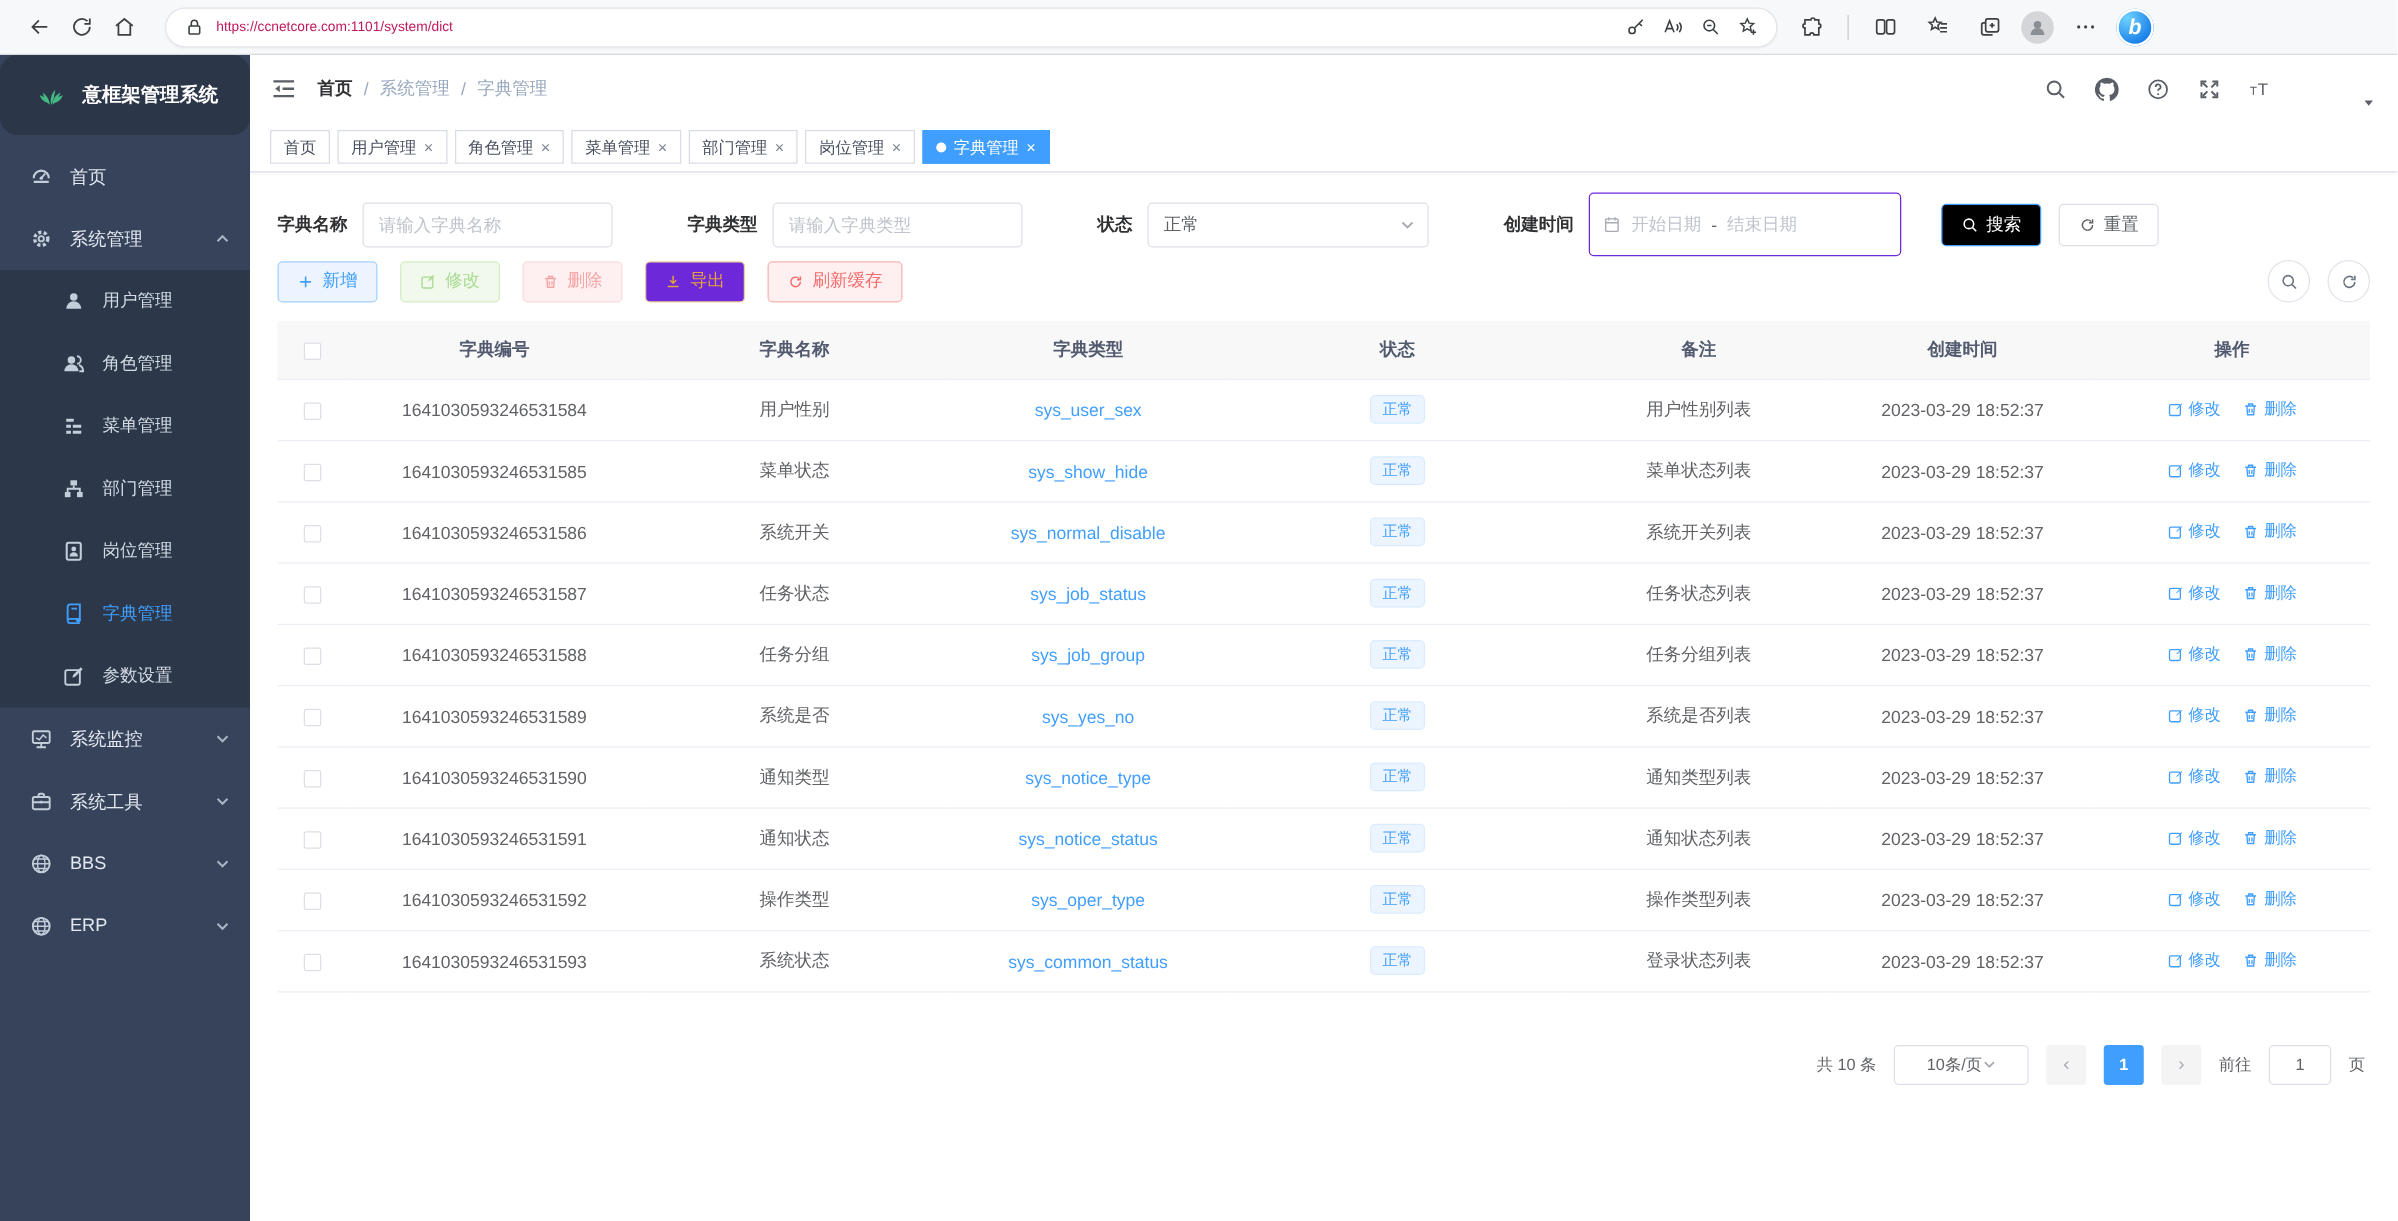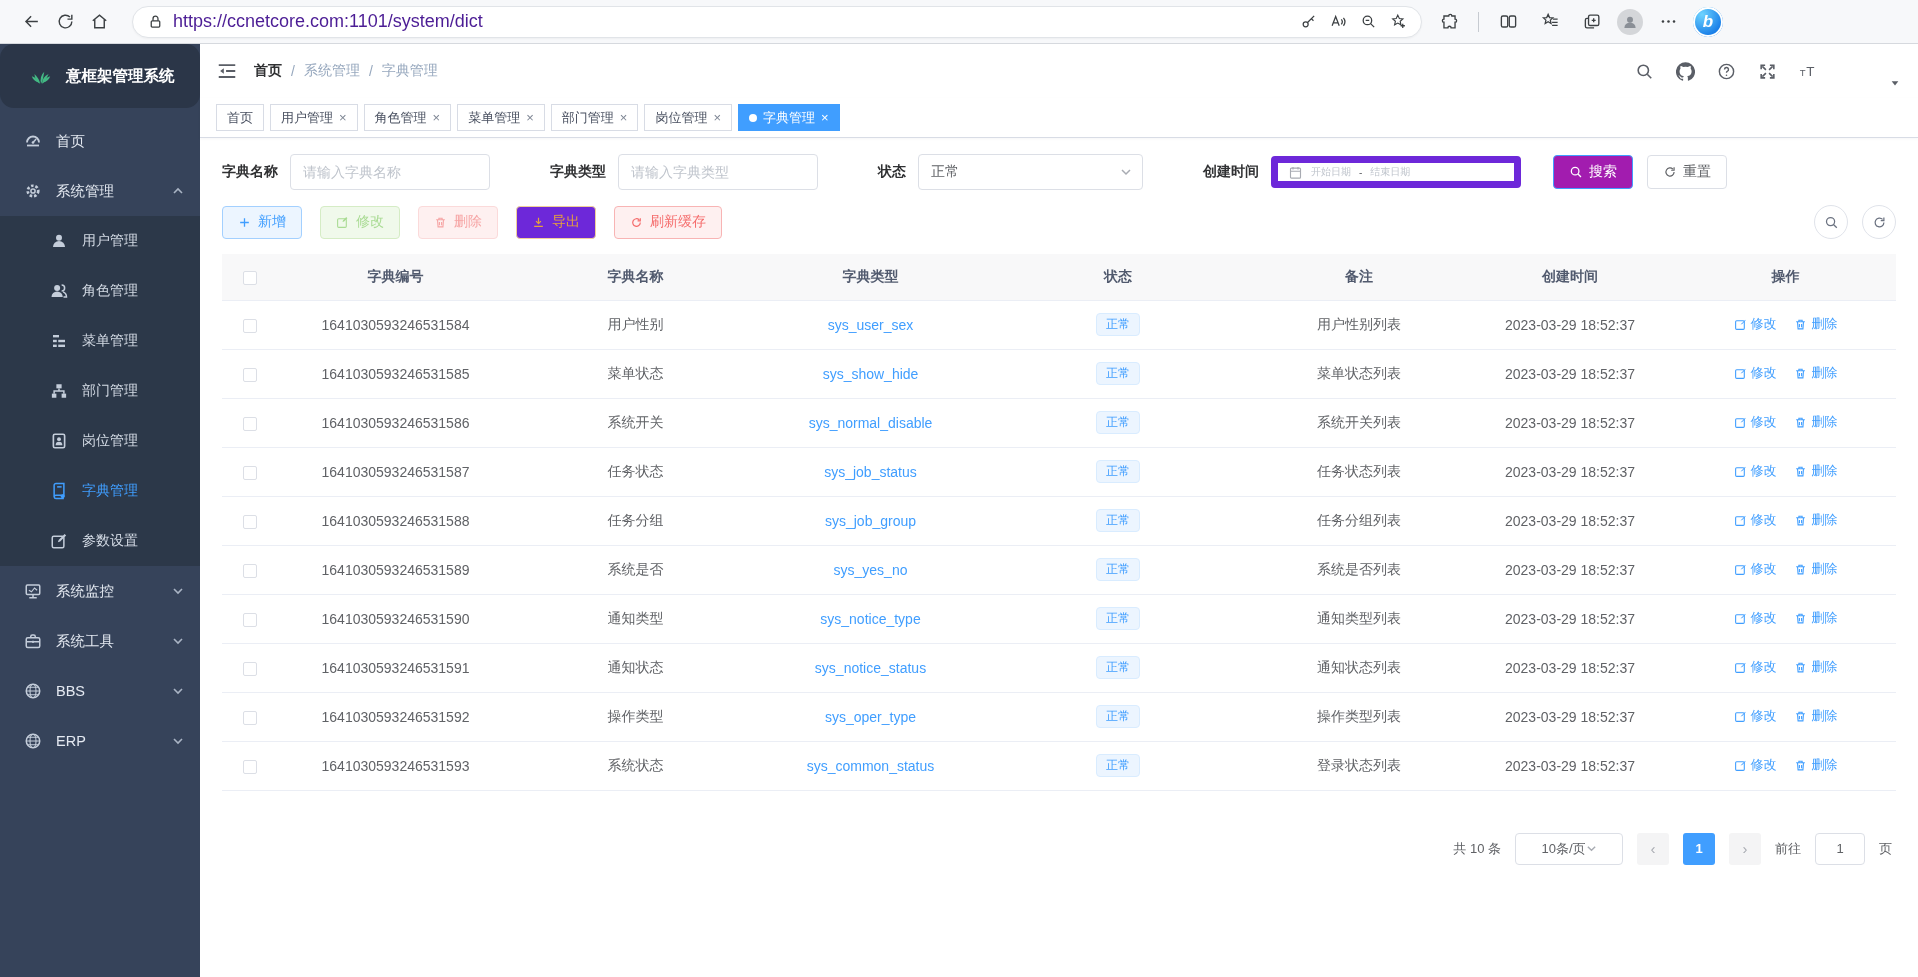--- a/index.html
+++ b/index.html
@@ -9,21 +9,21 @@
 
   
   .browser-bar { height:44px; background:#f7f8fa; border-bottom:1px solid #d6d9de;
     display:flex; align-items:center; padding:0 14px; flex:0 0 44px; }
   .chrome-btn { width:34px; height:34px; border-radius:6px; display:flex; align-items:center;
     justify-content:center; color:#3c4043; cursor:pointer; flex:0 0 auto; }
   .chrome-btn svg { width:19px; height:19px; }
   .url-pill { flex:1 1 auto; height:32px; margin:0 10px 0 16px; max-width:1290px; background:#fff;
     border:1px solid #e1e4e8; border-radius:16px; display:flex; align-items:center;
     padding:0 8px 0 12px; box-shadow:0 1px 2px rgba(0,0,0,.04); }
-  .url-text { flex:1 1 auto; font-size:18px; color:#4c1d95; margin-left:8px; white-space:nowrap;
+  .url-text { flex:1 1 auto; font-size:11px; color:#be185d; margin-left:8px; white-space:nowrap;
     overflow:hidden; }
   .pill-ico { width:30px; height:28px; border-radius:6px; display:flex; align-items:center;
     justify-content:center; color:#3c4043; cursor:pointer; flex:0 0 auto; }
   .pill-ico svg { width:17px; height:17px; }
   .chrome-right { display:flex; align-items:center; gap:8px; flex:0 0 auto; }
   .vdiv { width:1px; height:20px; background:#c7cbd1; margin:0 4px; }
   .profile-circ { width:26px; height:26px; border-radius:50%; background:#d4d6d9; display:flex;
     align-items:center; justify-content:center; color:#8a8f96; }
   .profile-circ svg { width:18px; height:18px; }
   .bing-circ { width:30px; height:30px; border-radius:50%;
@@ -86,33 +86,33 @@
   .filters { display:flex; align-items:center; }
   .f-label { font-size:14px; font-weight:bold; color:#303133; white-space:nowrap; }
   .f-input { height:36px; border:1px solid #dcdfe6; border-radius:4px; font-size:14px;
     color:#606266; padding:0 12px; outline:none; }
   .f-input::placeholder { color:#bfc4cc; }
   .sel { height:36px; border:1px solid #dcdfe6; border-radius:4px; display:flex;
     align-items:center; padding:0 10px 0 12px; font-size:14px; color:#606266; cursor:pointer;
     background:#fff; }
   .sel .sel-caret { margin-left:auto; color:#a8abb2; width:12px; height:12px; }
   .sel .sel-caret svg { width:12px; height:12px; display:block; }
-  .daterange { height:32px; border:7px solid #6d28d9; border-radius:4px; display:flex;
-    align-items:center; padding:0 10px; font-size:10px; color:#bfc4cc; gap:8px; background:#fff; }
+  .daterange { height:51px; border:1px solid #6d28d9; border-radius:4px; display:flex;
+    align-items:center; padding:0 10px; font-size:14px; color:#bfc4cc; gap:8px; background:#fff; }
   .daterange .cal { width:15px; height:15px; color:#a8abb2; }
   .daterange .cal svg { width:15px; height:15px; display:block; }
   .dr-sep { color:#606266; }
   .btn { height:34px; border-radius:4px; border:1px solid #dcdfe6; background:#fff;
     font-size:14px; color:#606266; display:inline-flex; align-items:center; gap:6px;
     padding:0 15px; cursor:pointer; }
   .btn svg { width:14px; height:14px; }
-  .btn.primary { background:#a21caf; border-color:#409eff; color:#fff;justify-content:flex-end; }
+  .btn.primary { background:#000000; border-color:#409eff; color:#fff;justify-content:flex-end; }
 
   
-  .toolbar { display:flex; align-items:center; margin-top:15px; gap:18px; }
+  .toolbar { display:flex; align-items:center; margin-top:3px; gap:18px; }
   .pbtn { height:33px; border-radius:4px; font-size:14px; display:inline-flex; align-items:center;
     gap:7px; padding:0 15px; cursor:pointer; border:1px solid transparent; }
   .pbtn svg { width:13px; height:13px; }
   .pbtn.blue   { background:#ecf5ff; border-color:#a3d0ff; color:#409eff; }
   .pbtn.green  { background:#f0f9eb; border-color:#d5ecc5; color:#a9db93; }
   .pbtn.red-d  { background:#fef0f0; border-color:#fbdada; color:#f6a3a3; }
   .pbtn.orange { background:#6d28d9; border-color:#f0cf9a; color:#e6a23c; }
   .pbtn.red    { background:#fef0f0; border-color:#f8b4b4; color:#f56c6c; }
   .tool-right { margin-left:auto; display:flex; gap:14px; }
   .circ-btn { width:34px; height:34px; border-radius:50%; border:1px solid #e0e3ea; background:#fff;

